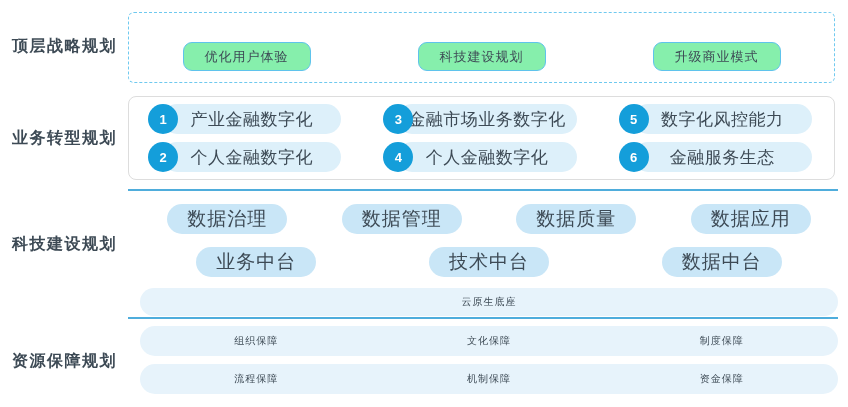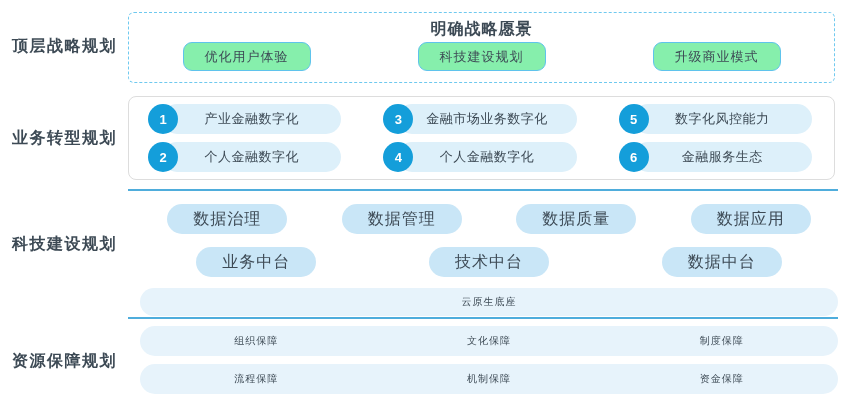--- a/index.html
+++ b/index.html
@@ -52,21 +52,21 @@
   .num-badge {
     width:30px; height:30px; border-radius:50%;
     background:var(--accent-blue,#149EDA); color:#ffffff;
     font-size:13px; font-weight:bold;
     display:flex; align-items:center; justify-content:center;
     position:relative; z-index:1; flex:0 0 30px;
   }
   .num-pill {
     flex:1; height:30px; margin-left:-16px; border-radius:15px;
     background:var(--pill-numbered-bg,#DDF0FA);
-    font-size:13px; letter-spacing:0.5px;
+    font-size:17px; letter-spacing:0.5px;
     display:flex; align-items:center; justify-content:center;
   }
 
   
   .divider {
     position:absolute; left:128px; width:710px; height:2px;
     background:var(--separator-blue,#4FADDC);
   }
   #divider-tech     { top:189px; }
   #divider-resource { top:317px; }
@@ -74,21 +74,21 @@
   
   .tech-row {
     position:absolute; left:140px; width:698px;
     display:grid; justify-items:center;
   }
   #tech-row-data     { top:204px; grid-template-columns:repeat(4,1fr); }
   #tech-row-platform { top:247px; grid-template-columns:repeat(3,1fr);text-align:right; }
   .tech-pill {
     width:120px; height:30px; border-radius:15px;
     background:var(--pill-tech-bg,#C9E6F7);
-    font-size:16px; letter-spacing:1px;
+    font-size:19px; letter-spacing:1px;
     display:flex; align-items:center; justify-content:center;
   }
   .full-pill {
     position:absolute; left:140px; width:698px; height:28px; border-radius:14px;
     background:var(--pill-faint-bg,#E7F3FB); font-size:10px; letter-spacing:1px;
   }
   #cloud-base-pill {
     top:288px; display:flex; align-items:center; justify-content:center;
   }
 
@@ -104,21 +104,20 @@
 <body>
 
 <div class="canvas">
 
   <div class="row-label" id="label-top">顶层战略规划</div>
   <div class="row-label" id="label-business">业务转型规划</div>
   <div class="row-label" id="label-tech">科技建设规划</div>
   <div class="row-label" id="label-resource">资源保障规划</div>
 
   <div class="vision-panel">
-    <div class="vision-title">明确战略愿景</div>
     <div class="vision-buttons">
       <div class="vision-btn">优化用户体验</div>
       <div class="vision-btn">科技建设规划</div>
       <div class="vision-btn">升级商业模式</div>
     </div>
   </div>
 
   <div class="transform-panel">
     <div class="num-item">
       <div class="num-badge">1</div>

